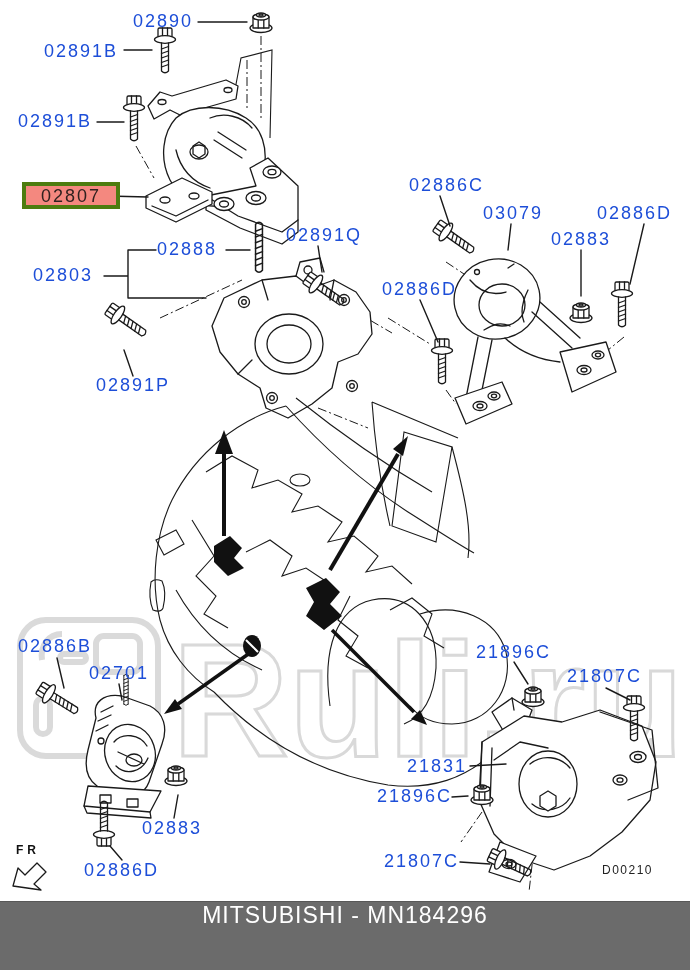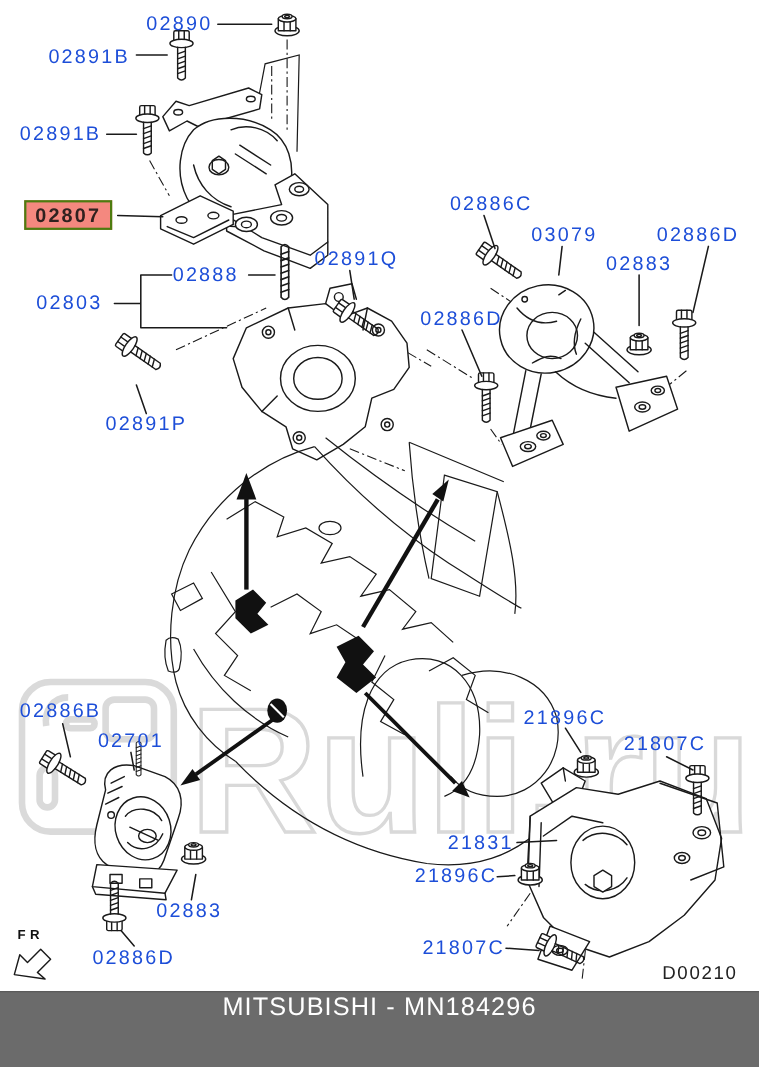--- a/index.html
+++ b/index.html
@@ -6,26 +6,26 @@
   #stage{
     position:relative;width:690px;height:970px;background:#ffffff;overflow:hidden;
     font-family:"Liberation Sans",sans-serif;
   }
   svg{display:block;}
   #art{position:absolute;left:0;top:0;z-index:1;}
   .part-label{
     position:absolute;z-index:3;font-size:18px;letter-spacing:2px;color:#1d4ed8;
     white-space:nowrap;line-height:1;
   }
-  .small-label{font-size:17px;letter-spacing:1.5px;color:#222;margin-top:12px;}
+  .small-label{font-size:12px;letter-spacing:1.5px;color:#222;}
   .fr-label{font-size:12px;letter-spacing:4px;font-weight:bold;color:#111;text-align:center;}
   .highlight-box{
-    position:absolute;z-index:2;left:22px;top:182px;width:80px;height:27px;
-    background:#f4887f;border:2px solid #4d7c0f;box-sizing:border-box;
-    display:flex;align-items:center;justify-content:center;font-weight:bold;
+    position:absolute;z-index:2;left:22px;top:182px;width:98px;height:27px;
+    background:#f4887f;border:4px solid #4d7c0f;box-sizing:border-box;
+    display:flex;align-items:center;justify-content:center;
   }
   .highlight-box .part-label{position:static;color:#30211f;}
   #footer-bar{
     position:absolute;z-index:4;left:0;top:901px;width:690px;height:69px;
     background:#6b6b6b;border-top:1px solid #585858;
     display:flex;align-items:flex-start;justify-content:center;gap:34px;
     color:#ffffff;font-size:23px;letter-spacing:1px;
   }
   
   .ln{fill:none;stroke:#1a1a1a;stroke-width:1.3;stroke-linecap:round;stroke-linejoin:round;}

